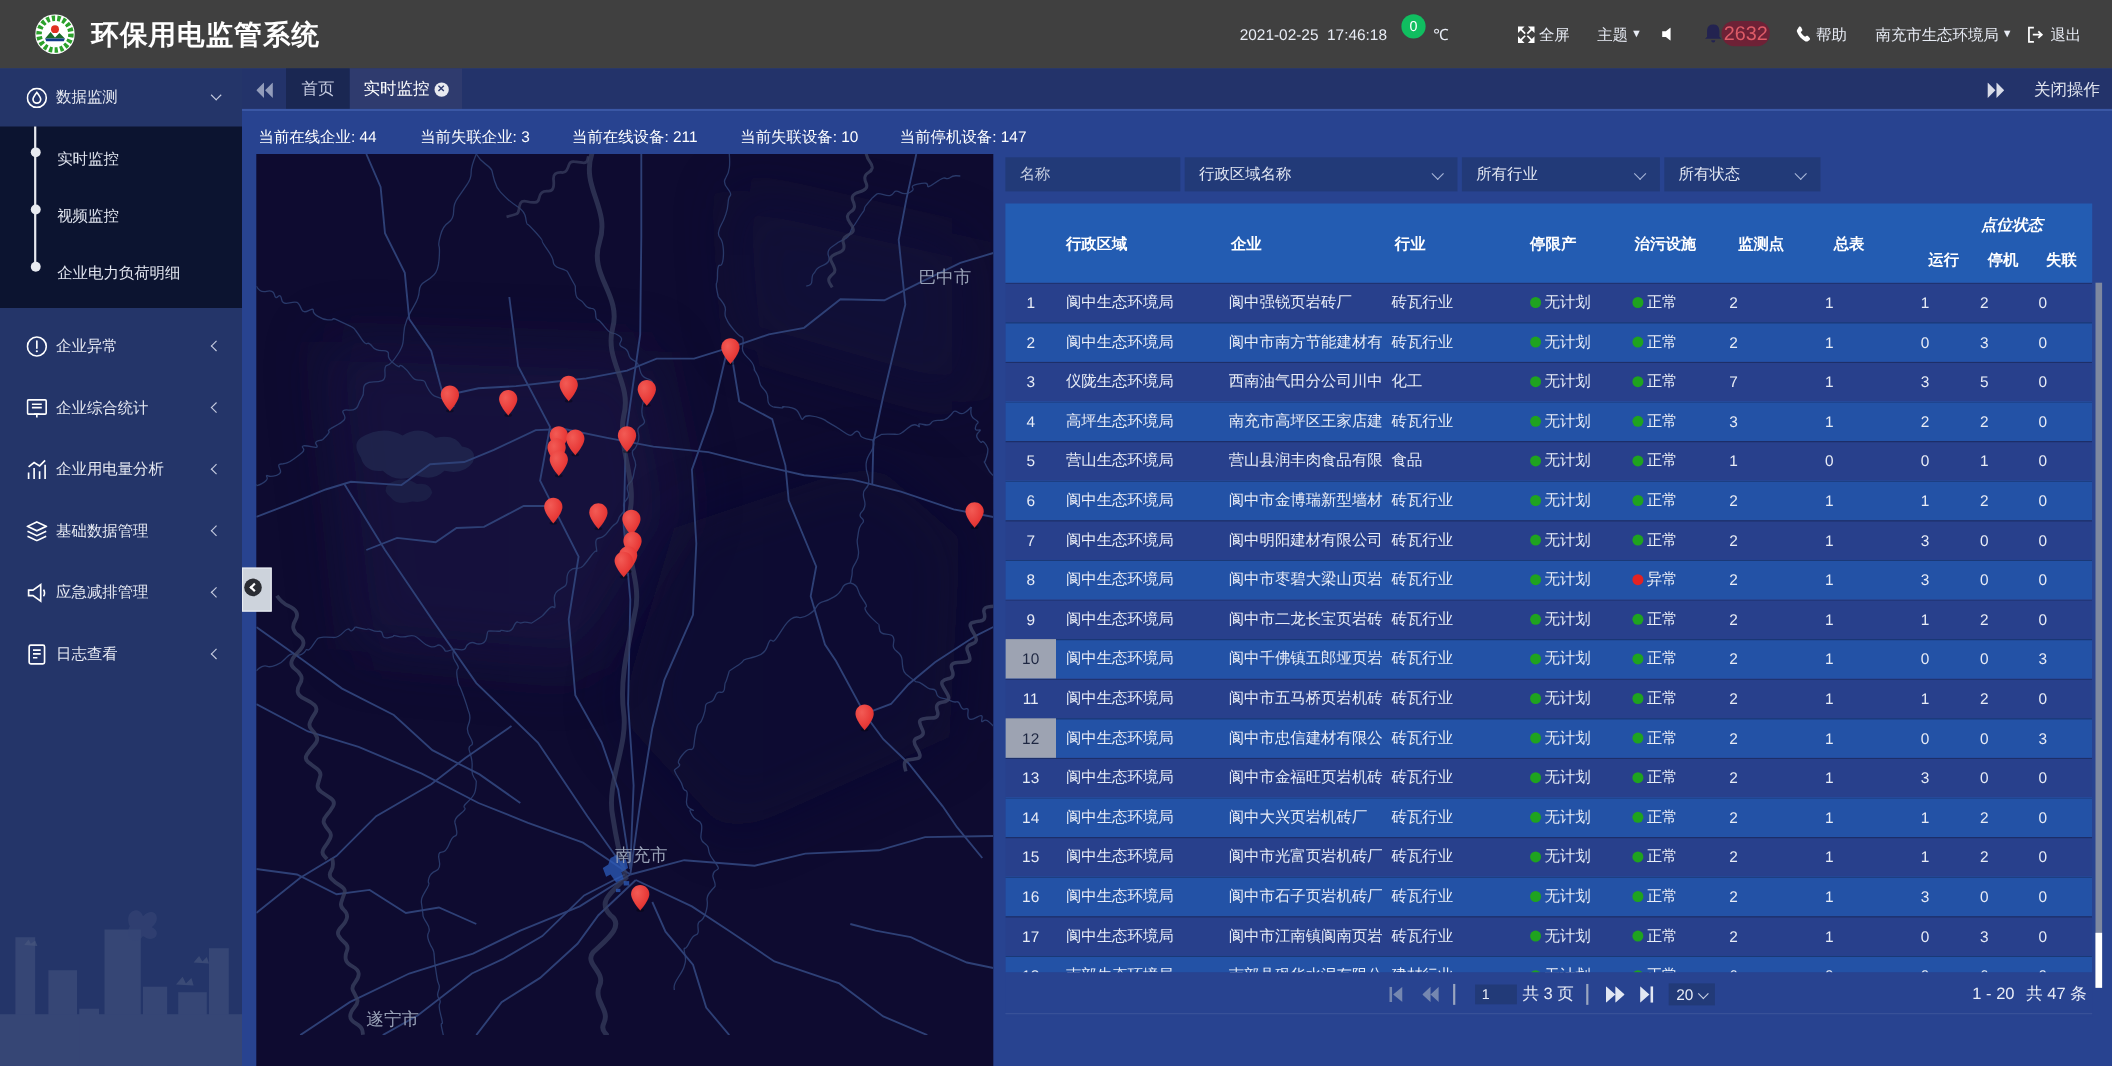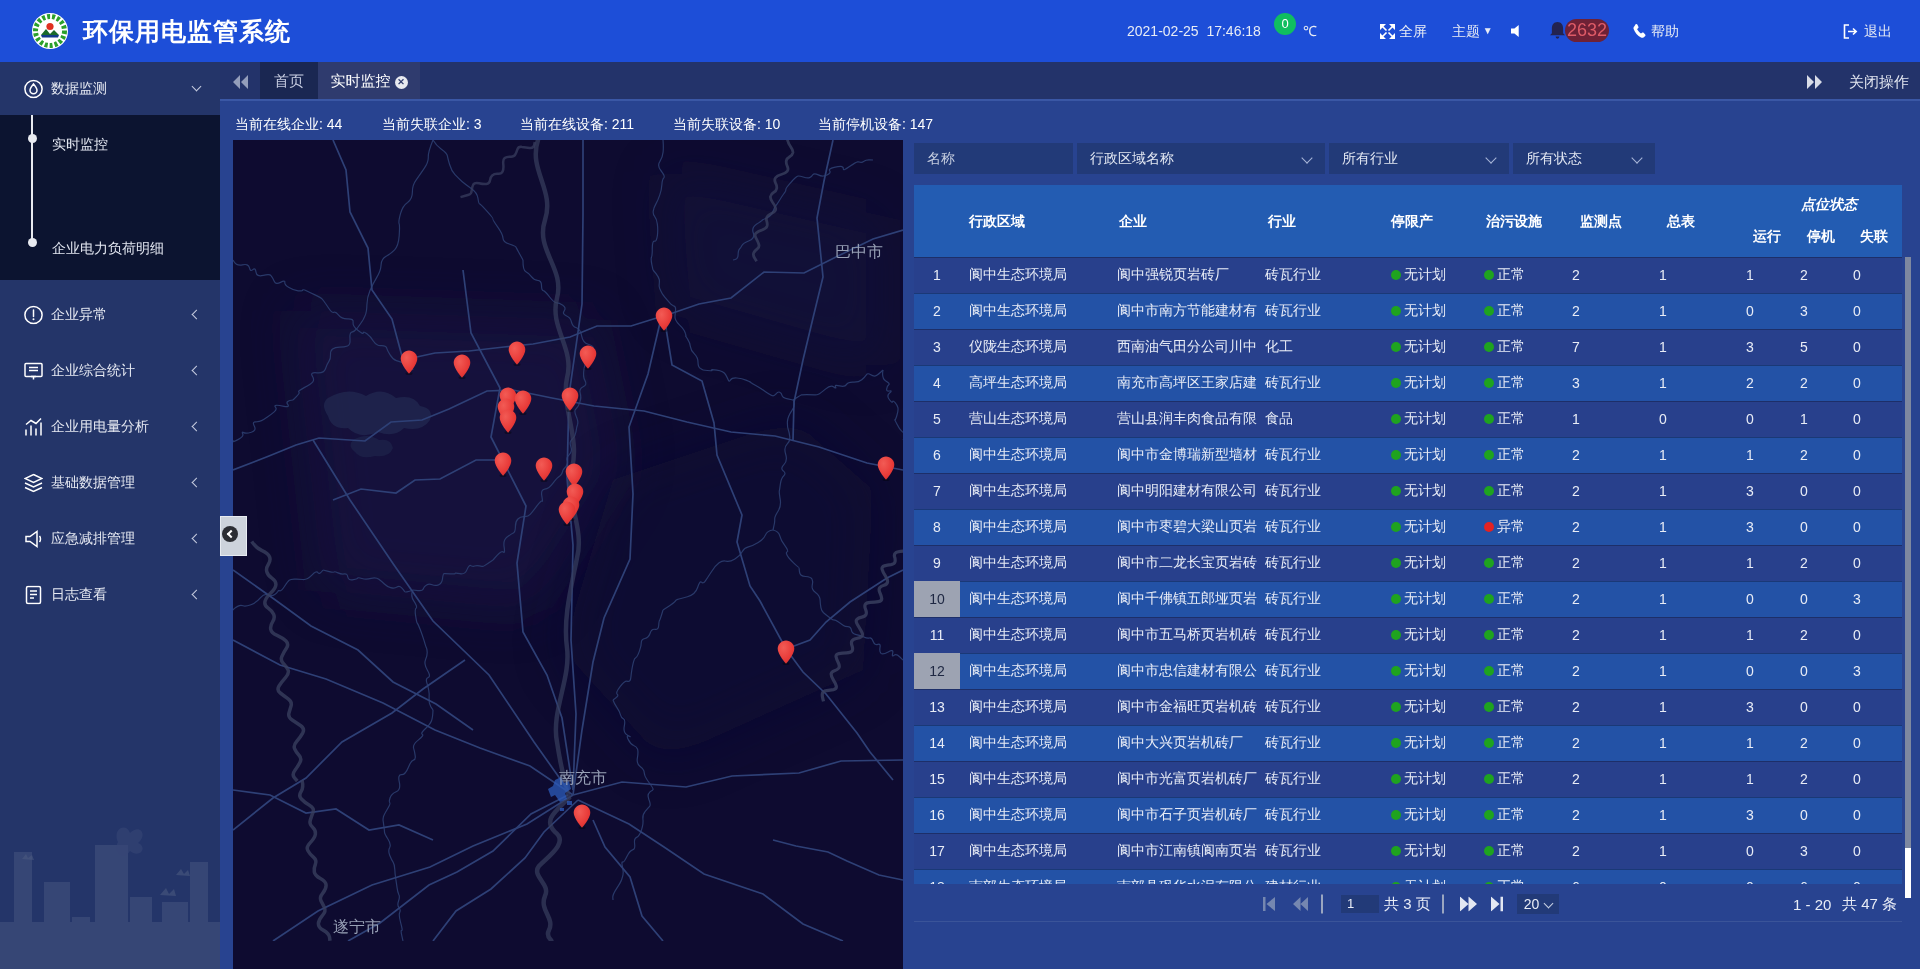--- a/index.html
+++ b/index.html
@@ -1,21 +1,21 @@
 <!DOCTYPE html>
 <html><head>
 <meta charset="utf-8">
 <style>
 * { margin:0; padding:0; box-sizing:border-box; }
 html,body { width:1920px; height:969px; overflow:hidden; font-family:"Liberation Sans",sans-serif; }
 body { position:relative; background:#284390; }
 .abs { position:absolute; }
 
 
-#hdr { position:absolute; left:0; top:0; width:1920px; height:62px; background:#1d4ed8; z-index:30; }
+#hdr { position:absolute; left:0; top:0; width:1920px; height:62px; background:#404040; z-index:30; }
 #hdr .title { position:absolute; left:83px; top:15px; font-size:25px; font-weight:bold; color:#fff; letter-spacing:1px; }
 #hdr .rt { position:absolute; top:0; height:62px; line-height:62px; color:#E8ECF5; font-size:14px; }
 #dt { left:1127px; font-size:14px; color:#D5DAE6; }
 #tempC { left:1303px; font-size:16px; }
 #grnB { position:absolute; left:1274px; top:13px; width:22px; height:22px; border-radius:50%; background:#10BE60; color:#fff; font-size:13px; text-align:center; line-height:22px; }
 .hitem { color:#E8ECF5; }
 
 
 #tabbar { position:absolute; left:220px; top:62px; width:1700px; height:39px; background:#23336A; z-index:25; }
 #tabbar:after { content:""; position:absolute; left:0; bottom:0; width:100%; height:2px; background:#3A57A5; }
@@ -99,20 +99,21 @@
     <path d="M0 4 L4 4 L9 0 L9 14 L4 10 L0 10 Z"></path>
   </svg>
   <svg class="abs" style="left:1550px;top:22px" width="15" height="17" viewBox="0 0 16 18" fill="#232350">
       <path d="M8 0 C4 0 2 3 2 7 L2 12 L0 14 L16 14 L14 12 L14 7 C14 3 12 0 8 0 Z M6 15.5 a2 2.2 0 0 0 4 0 Z"></path>
     </svg>
   <div class="abs" style="left:1565px;top:19px;width:44px;height:23px;border-radius:12px;background:#6E2136;color:#DE5B67;font-size:18px;text-align:center;line-height:23px;z-index:31">2632</div>
   <svg class="abs" style="left:1632px;top:23px" width="16" height="16" viewBox="0 0 16 16" fill="#fff">
     <path d="M3.6 1.2 C4.3 0.9 5 1 5.3 1.6 L6.4 3.8 C6.7 4.4 6.4 5 5.9 5.4 L5 6.1 C5.6 7.4 7.2 9.4 9 10.4 L10 9.7 C10.5 9.3 11.2 9.3 11.6 9.8 L13.2 11.6 C13.7 12.1 13.6 12.9 13 13.3 L11.8 14.2 C11 14.8 9.9 14.9 9 14.4 C5.6 12.6 2.9 9.5 1.6 5.9 C1.3 5 1.6 3.9 2.4 3.2 Z"></path>
   </svg>
   <div class="rt hitem" style="left:1651px">帮助</div>
+  <div class="rt hitem" style="left:1705px">南充市生态环境局<span style="font-size:10px;vertical-align:2px"> ▼</span></div>
   <svg class="abs" style="left:1843px;top:24px" width="15" height="15" viewBox="0 0 15 15" fill="none" stroke="#fff" stroke-width="1.6">
     <path d="M6 1 L1.5 1 L1.5 14 L6 14"></path>
     <path d="M5 7.5 L13 7.5 M10 4.5 L13.2 7.5 L10 10.5"></path>
   </svg>
   <div class="rt hitem" style="left:1864px">退出</div>
 </div>
 
 <div id="tabbar">
   <svg class="abs" style="left:13px;top:13px" width="16" height="14" viewBox="0 0 16 14" fill="#939DBB">
     <path d="M7 0 L7 14 L0 7 Z M15 0 L15 14 L8 7 Z"></path>
@@ -132,20 +133,24 @@
       <circle cx="9.5" cy="9.5" r="8.6"></circle>
       <path d="M9.5 4.5 C11.5 7 13 8.8 13 10.8 A3.5 3.5 0 0 1 6 10.8 C6 8.8 7.5 7 9.5 4.5 Z"></path>
     </svg>
     <span class="txt">数据监测</span>
       <span class="chev" style="border-left:none;border-top:none;border-right:1.7px solid #C6CCE0;border-bottom:1.7px solid #C6CCE0;margin-top:-6px"></span>
   </div>
   <div id="tline"></div>
   <div class="sub-item" style="top:58px;height:49px">
       <span class="dot"></span>
       <span class="txt">实时监控</span>
+    </div>
+  <div class="sub-item" style="top:110px;height:49px">
+      <span class="dot"></span>
+      <span class="txt">视频监控</span>
     </div>
   <div class="sub-item" style="top:162px;height:49px">
       <span class="dot"></span>
       <span class="txt">企业电力负荷明细</span>
     </div>
   <div class="m-item" style="top:228px">
     <svg width="19" height="19" viewBox="0 0 19 19" fill="none" stroke="#fff" stroke-width="1.5">
       <circle cx="9.5" cy="9.5" r="8.6"></circle>
         <path d="M9.5 4.6 L9.5 11" stroke-linecap="round"></path>
         <circle cx="9.5" cy="13.8" r="1" fill="#fff" stroke="none"></circle>

